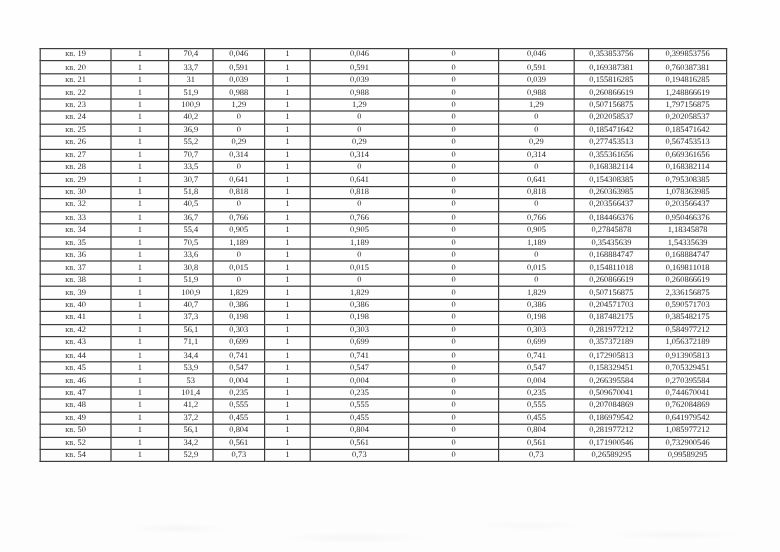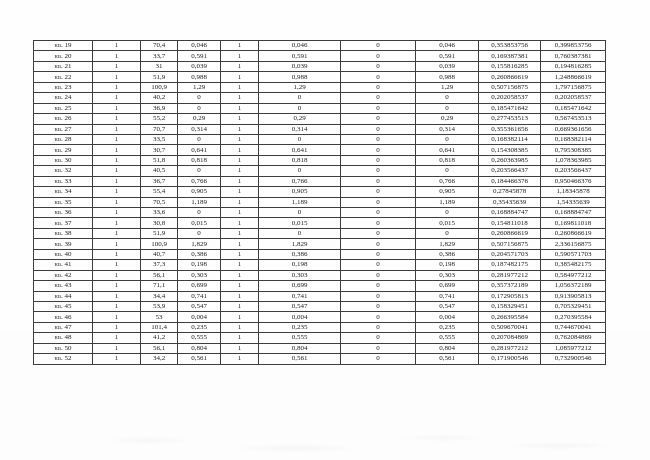--- a/index.html
+++ b/index.html
@@ -417,20 +417,32 @@
           <td class="num">41,2</td>
           <td class="num">0,555</td>
           <td class="num">1</td>
           <td class="num">0,555</td>
           <td class="num">0</td>
           <td class="num">0,555</td>
           <td class="num">0,207084869</td>
           <td class="num">0,762084869</td>
         </tr>
         <tr>
+          <td>кв. 49</td>
+          <td class="num">1</td>
+          <td class="num">37,2</td>
+          <td class="num">0,455</td>
+          <td class="num">1</td>
+          <td class="num">0,455</td>
+          <td class="num">0</td>
+          <td class="num">0,455</td>
+          <td class="num">0,186979542</td>
+          <td class="num">0,641979542</td>
+        </tr>
+        <tr>
           <td>кв. 50</td>
           <td class="num">1</td>
           <td class="num">56,1</td>
           <td class="num">0,804</td>
           <td class="num">1</td>
           <td class="num">0,804</td>
           <td class="num">0</td>
           <td class="num">0,804</td>
           <td class="num">0,281977212</td>
           <td class="num">1,085977212</td>
@@ -439,17 +451,29 @@
           <td>кв. 52</td>
           <td class="num">1</td>
           <td class="num">34,2</td>
           <td class="num">0,561</td>
           <td class="num">1</td>
           <td class="num">0,561</td>
           <td class="num">0</td>
           <td class="num">0,561</td>
           <td class="num">0,171900546</td>
           <td class="num">0,732900546</td>
+        </tr>
+        <tr>
+          <td>кв. 54</td>
+          <td class="num">1</td>
+          <td class="num">52,9</td>
+          <td class="num">0,73</td>
+          <td class="num">1</td>
+          <td class="num">0,73</td>
+          <td class="num">0</td>
+          <td class="num">0,73</td>
+          <td class="num">0,26589295</td>
+          <td class="num">0,99589295</td>
         </tr>
       </tbody>
   </table>
   <div class="scan-noise"></div>
 </div>
 
 </body></html>

